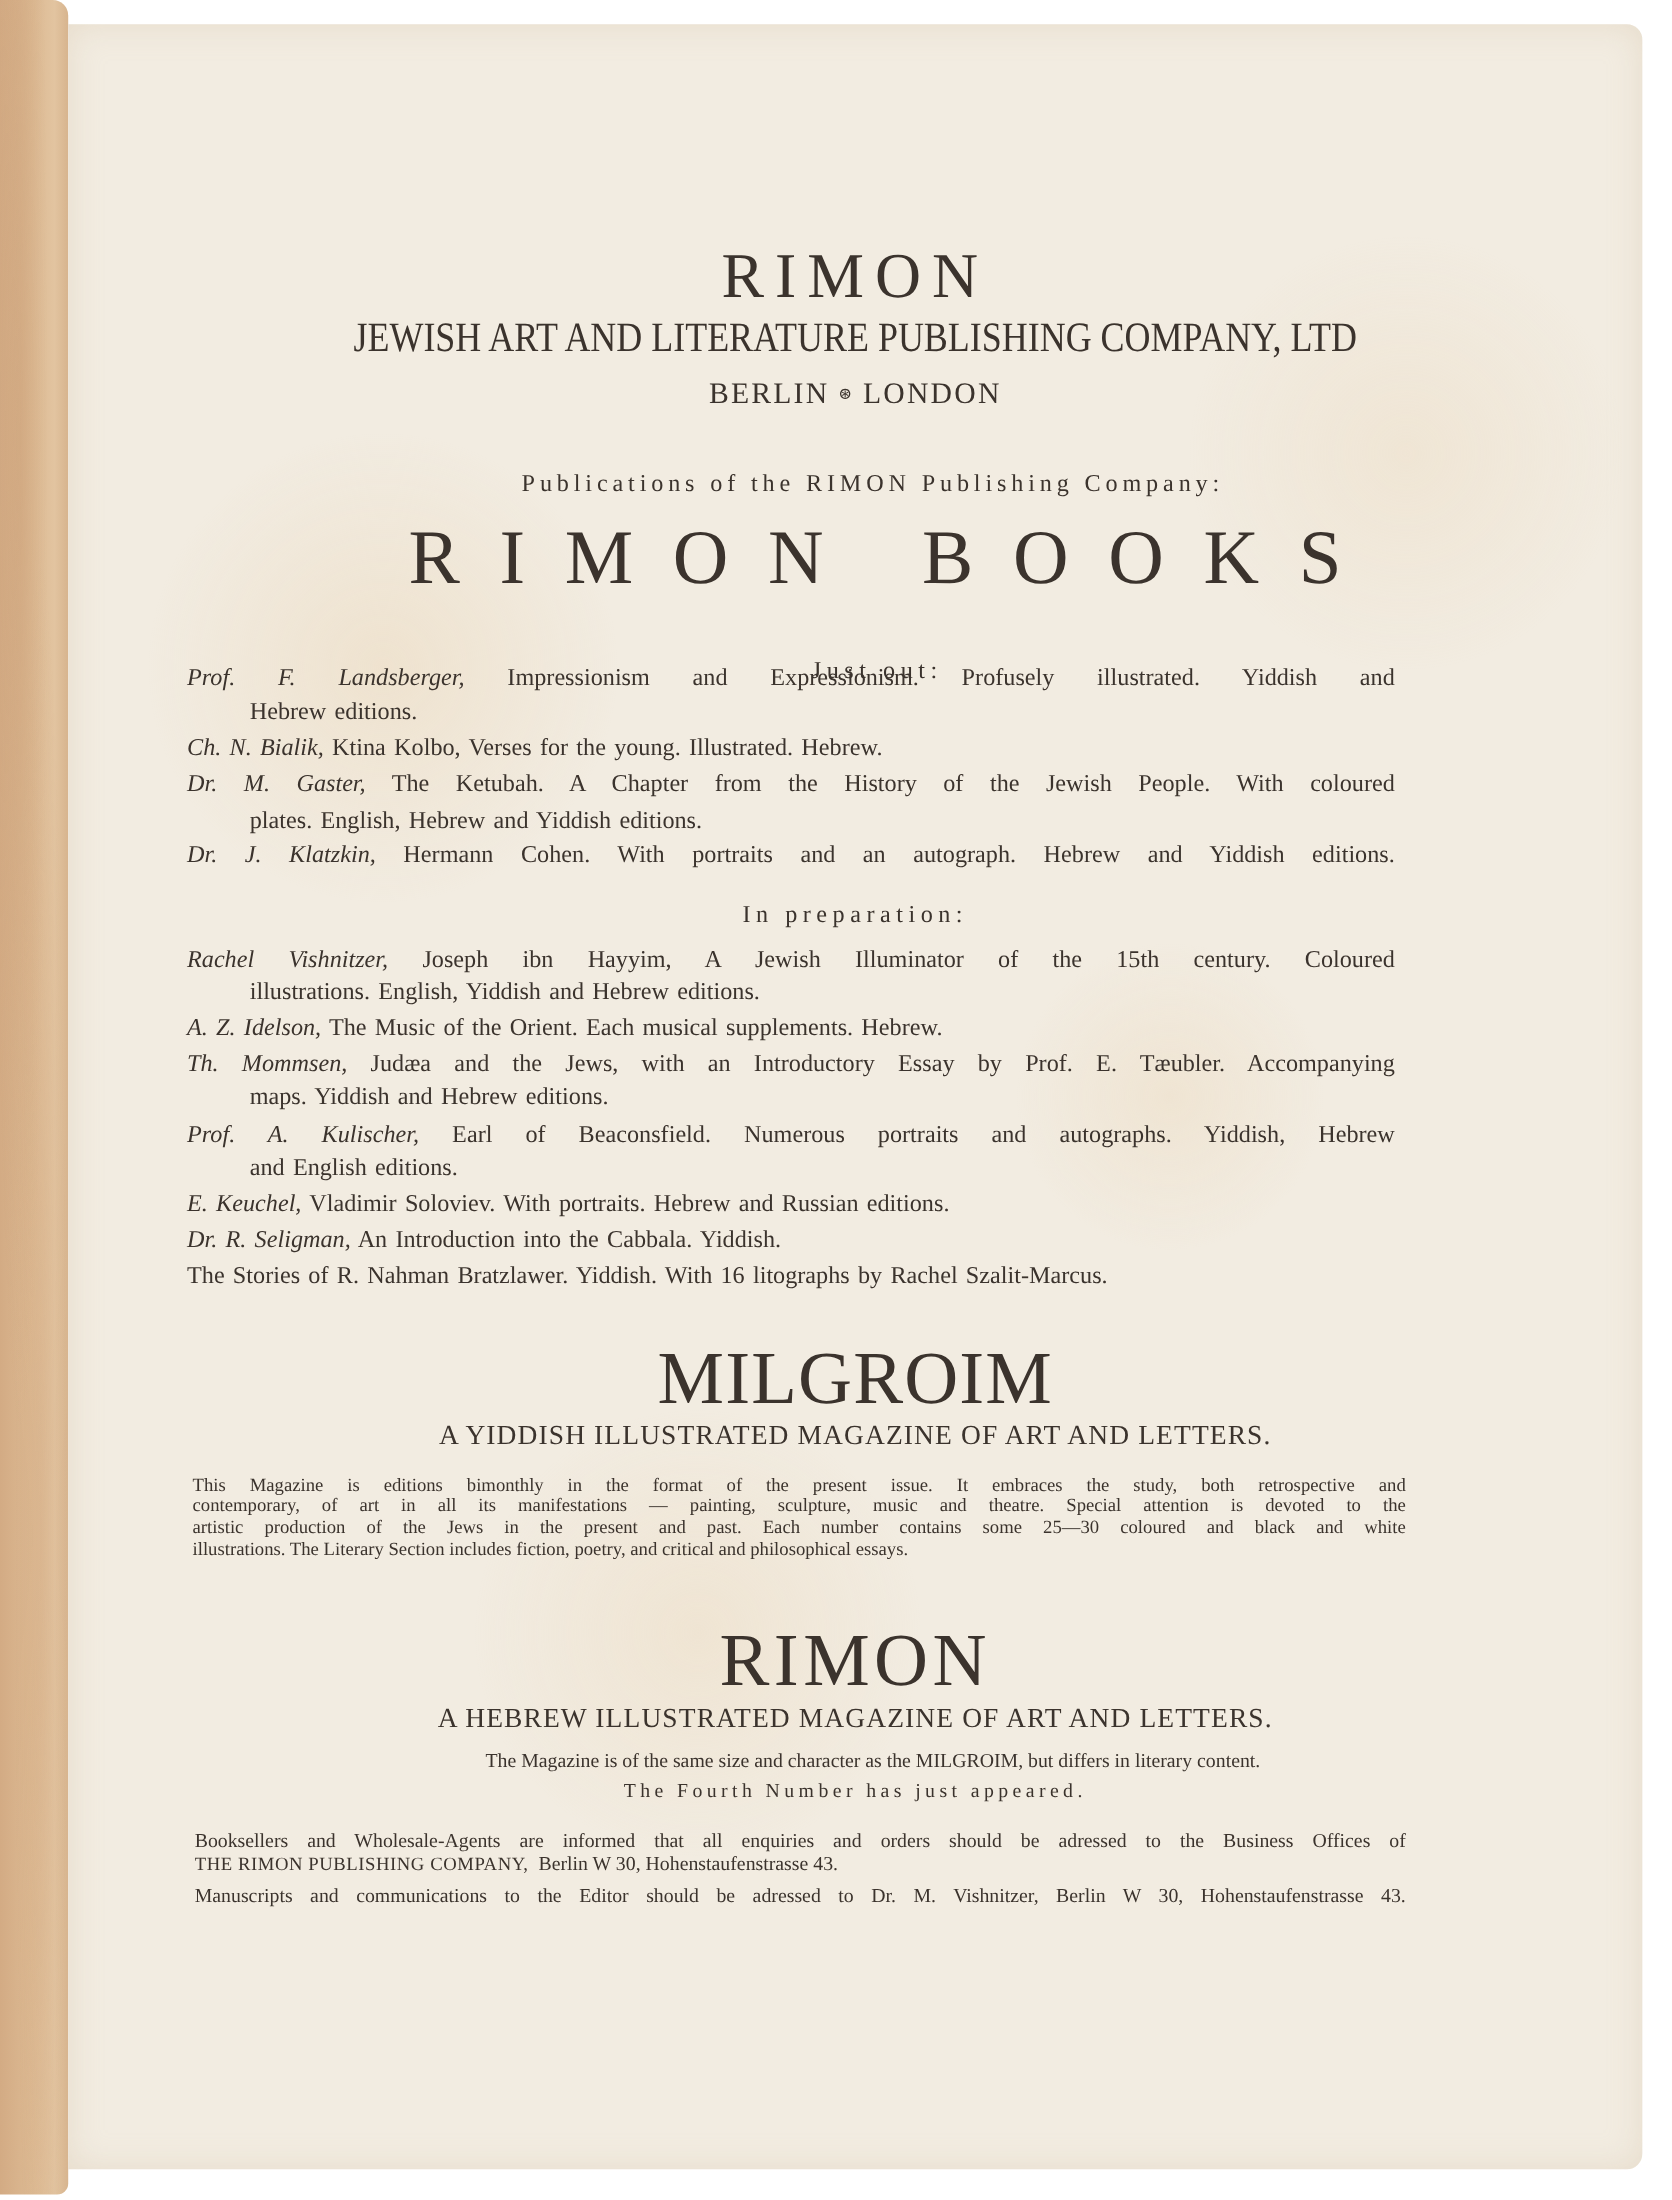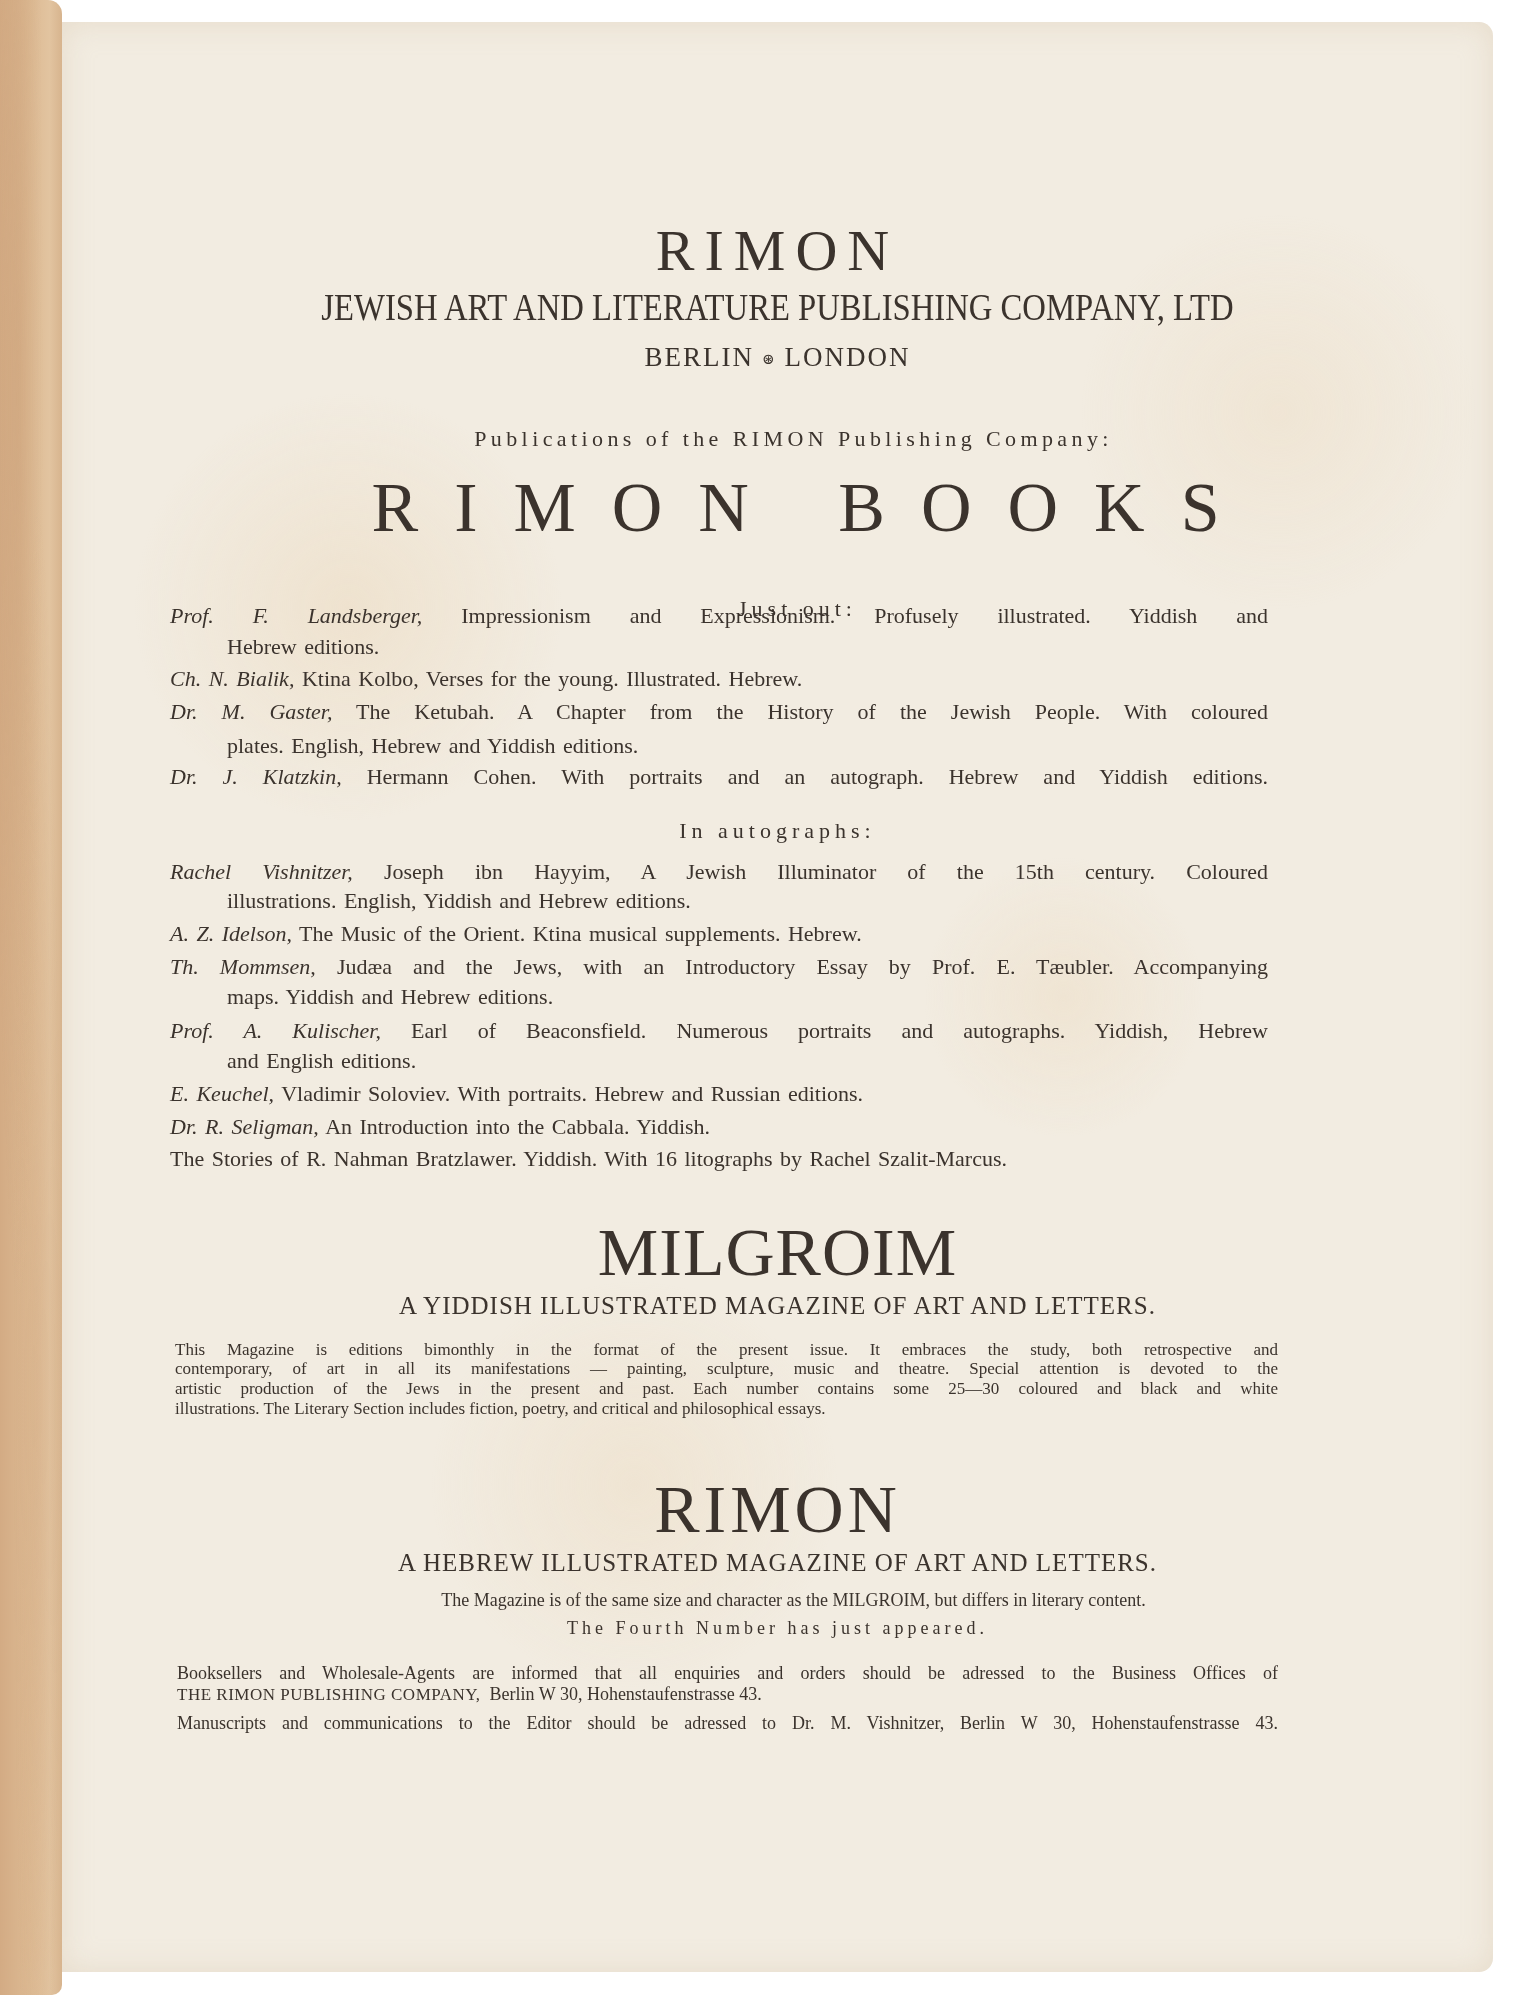--- a/index.html
+++ b/index.html
@@ -87,26 +87,26 @@
 <div class="entry" style="top:605px;"><span class="author">Prof. F. Landsberger,</span> <span>Impressionism and Expressionism. Profusely illustrated. Yiddish and</span></div>
 <div class="entry indent last-left" style="top:636px;">Hebrew editions.</div>
 
 <div class="entry last-left" style="top:668px;"><span class="author">Ch. N. Bialik,</span> <span>Ktina Kolbo, Verses for the young. Illustrated. Hebrew.</span></div>
 
 <div class="entry" style="top:701px;"><span class="author">Dr. M. Gaster,</span> <span>The Ketubah. A Chapter from the History of the Jewish People. With coloured</span></div>
 <div class="entry indent last-left" style="top:735px;">plates. English, Hebrew and Yiddish editions.</div>
 
 <div class="entry" style="top:766px;"><span class="author">Dr. J. Klatzkin,</span> <span>Hermann Cohen. With portraits and an autograph. Hebrew and Yiddish editions.</span></div>
 
-<div class="line center subhead" style="top:820px;">In autographs:</div>
+<div class="line center subhead" style="top:820px;">In preparation:</div>
 
 <div class="entry" style="top:861px;"><span class="author">Rachel Vishnitzer,</span> <span>Joseph ibn Hayyim, A Jewish Illuminator of the 15th century. Coloured</span></div>
 <div class="entry indent last-left" style="top:890px;">illustrations. English, Yiddish and Hebrew editions.</div>
 
-<div class="entry last-left" style="top:923px;"><span class="author">A. Z. Idelson,</span> <span>The Music of the Orient. Ktina musical supplements. Hebrew.</span></div>
+<div class="entry last-left" style="top:923px;"><span class="author">A. Z. Idelson,</span> <span>The Music of the Orient. Each musical supplements. Hebrew.</span></div>
 
 <div class="entry" style="top:956px;"><span class="author">Th. Mommsen,</span> <span>Judæa and the Jews, with an Introductory Essay by Prof. E. Tæubler. Accompanying</span></div>
 <div class="entry indent last-left" style="top:986px;">maps. Yiddish and Hebrew editions.</div>
 
 <div class="entry" style="top:1020px;"><span class="author">Prof. A. Kulischer,</span> <span>Earl of Beaconsfield. Numerous portraits and autographs. Yiddish, Hebrew</span></div>
 <div class="entry indent last-left" style="top:1050px;">and English editions.</div>
 
 <div class="entry last-left" style="top:1083px;"><span class="author">E. Keuchel,</span> <span>Vladimir Soloviev. With portraits. Hebrew and Russian editions.</span></div>
 
 <div class="entry last-left" style="top:1116px;"><span class="author">Dr. R. Seligman,</span> <span>An Introduction into the Cabbala. Yiddish.</span></div>

